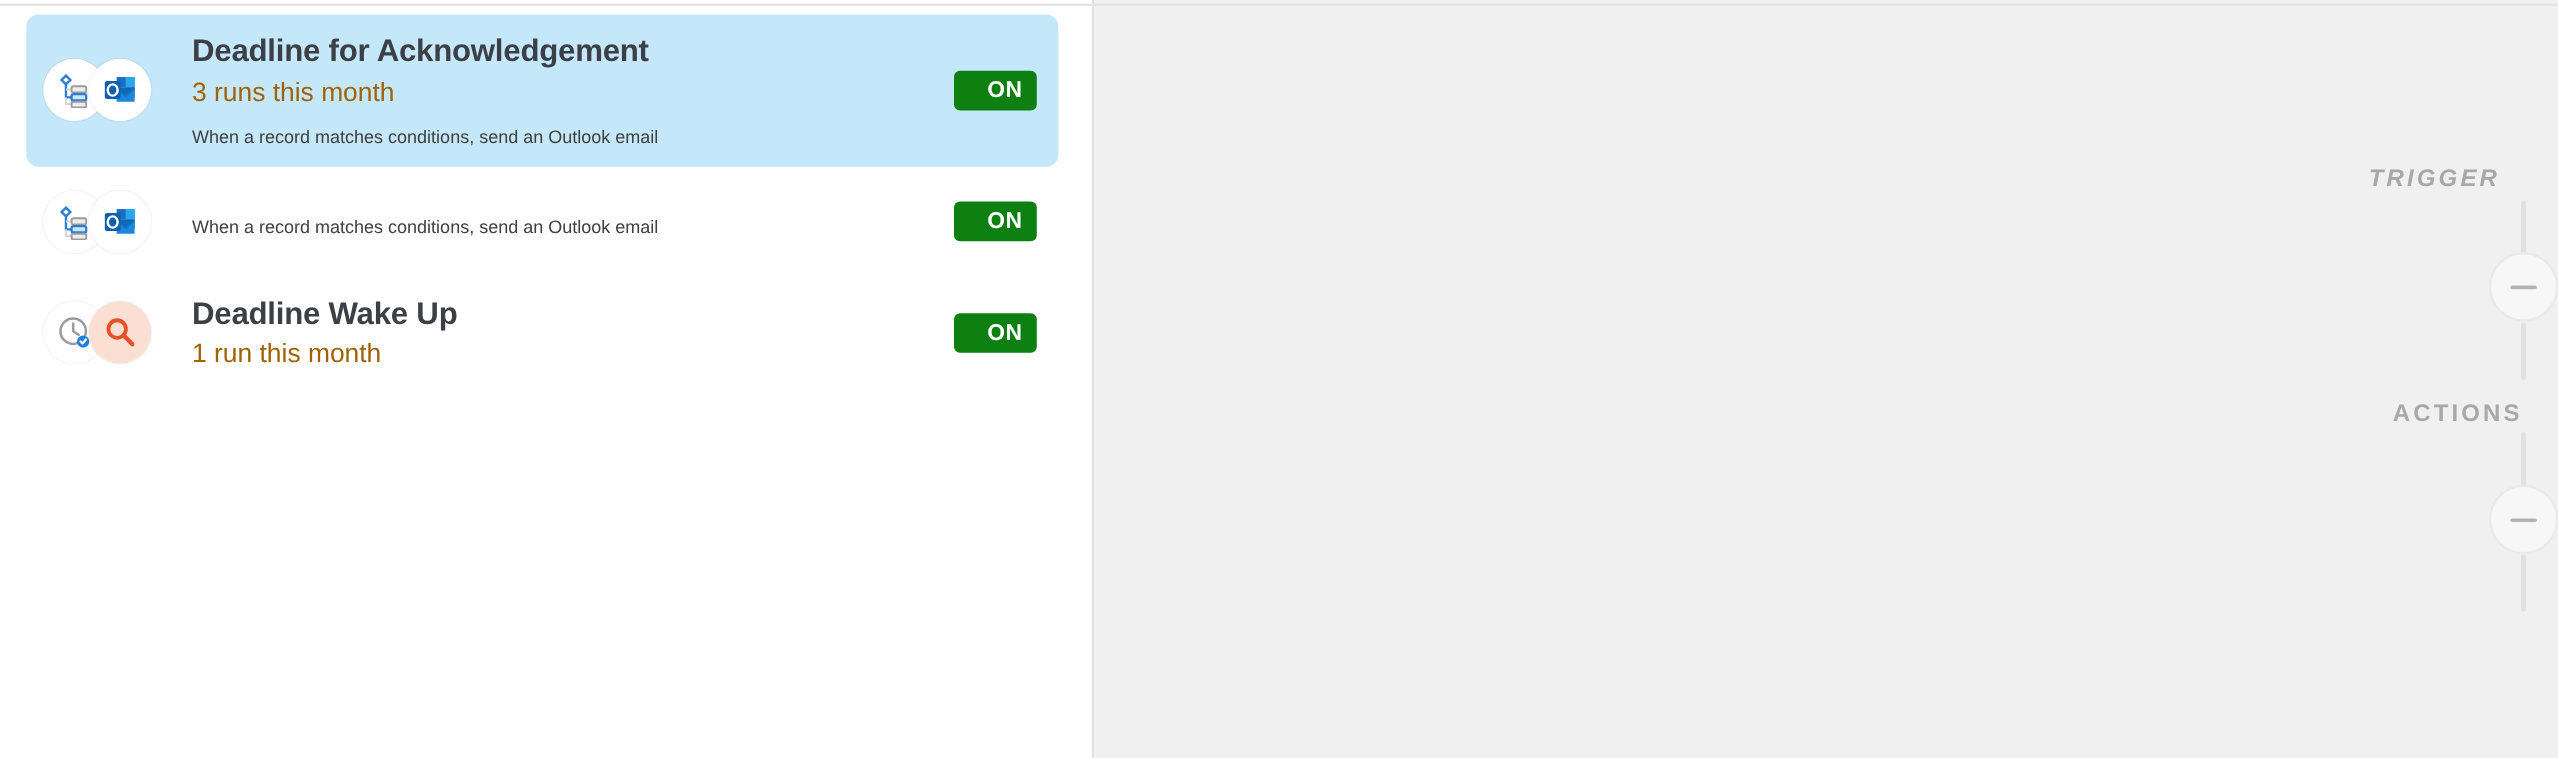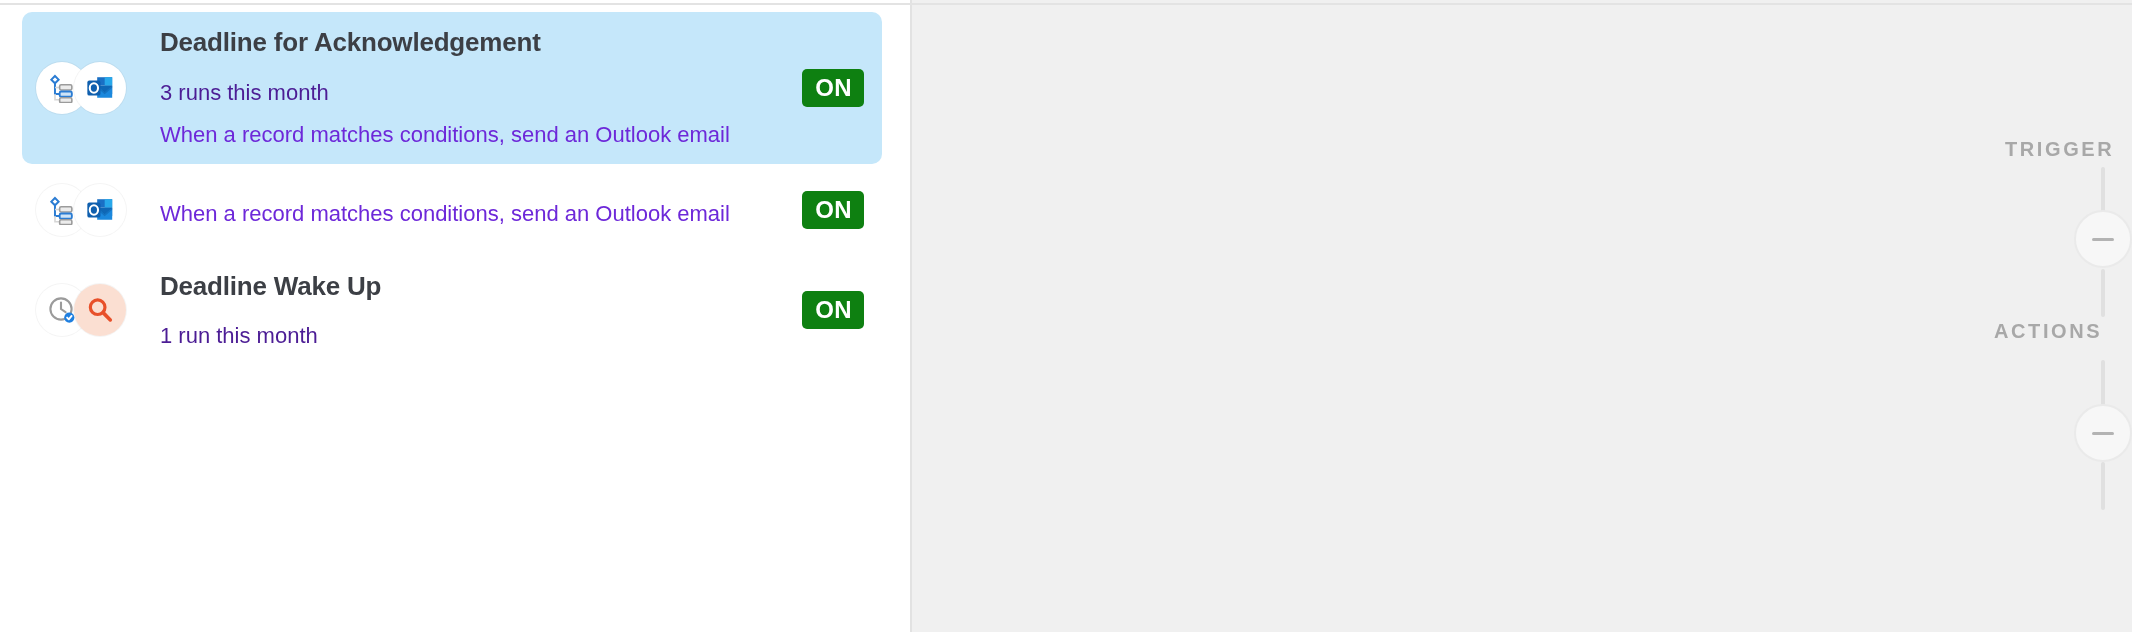--- a/index.html
+++ b/index.html
@@ -83,41 +83,41 @@
   }
   .row-title {
     font-size: 26px;
     font-weight: bold;
     color: #3c3f45;
     letter-spacing: -0.2px;
     line-height: 1.25;
   }
   .row-runs {
     font-size: 22px;
-    color: #4c1d95;
-    margin-top: 20px;
+    color: #a16207;
+    margin-top: 4px;
     line-height: 1.3;
   }
   .row-desc {
-    font-size: 22px;
-    color: #6d28d9;
+    font-size: 15px;
+    color: #404040;
     margin-top: 14px;
     line-height: 1.3;
   }
   .row-desc.tight { margin-top: 10px; }
 
   .status-badge {
     flex: 0 0 auto;
     background: #0e8011;
     color: #ffffff;
-    font-size: 24px;
+    font-size: 19px;
     font-weight: bold;
     letter-spacing: 0.4px;
     border-radius: 5px;
-    padding: 7px 12px 7px 13px;
+    padding: 7px 12px 7px 28px;
     margin-left: 24px;
     line-height: 1;
     align-self: center;
   }
 
   
   .right-panel {
     position: relative;
     flex: 1 1 auto;
     height: 632px;
@@ -130,22 +130,22 @@
     height: 100%;
   }
 
   .rail-label {
     position: absolute;
     font-size: 20px;
     font-weight: bold;
     letter-spacing: 2.6px;
     color: #a8a8a8;
   }
-  .rail-label.trigger { left: 1093px; top: 138px; }
-  .rail-label.actions { left: 1082px; top: 320px; text-align: center; }
+  .rail-label.trigger { left: 1062px; top: 138px; font-style: italic; }
+  .rail-label.actions { left: 1082px; top: 334px; text-align: center; }
 
   .rail-line {
     position: absolute;
     left: 1189px;
     width: 4px;
     background: #e0e0e0;
     border-radius: 2px;
   }
   .rail-line.l1 { top: 167px; height: 46px; }
   .rail-line.l2 { top: 269px; height: 48px; }

